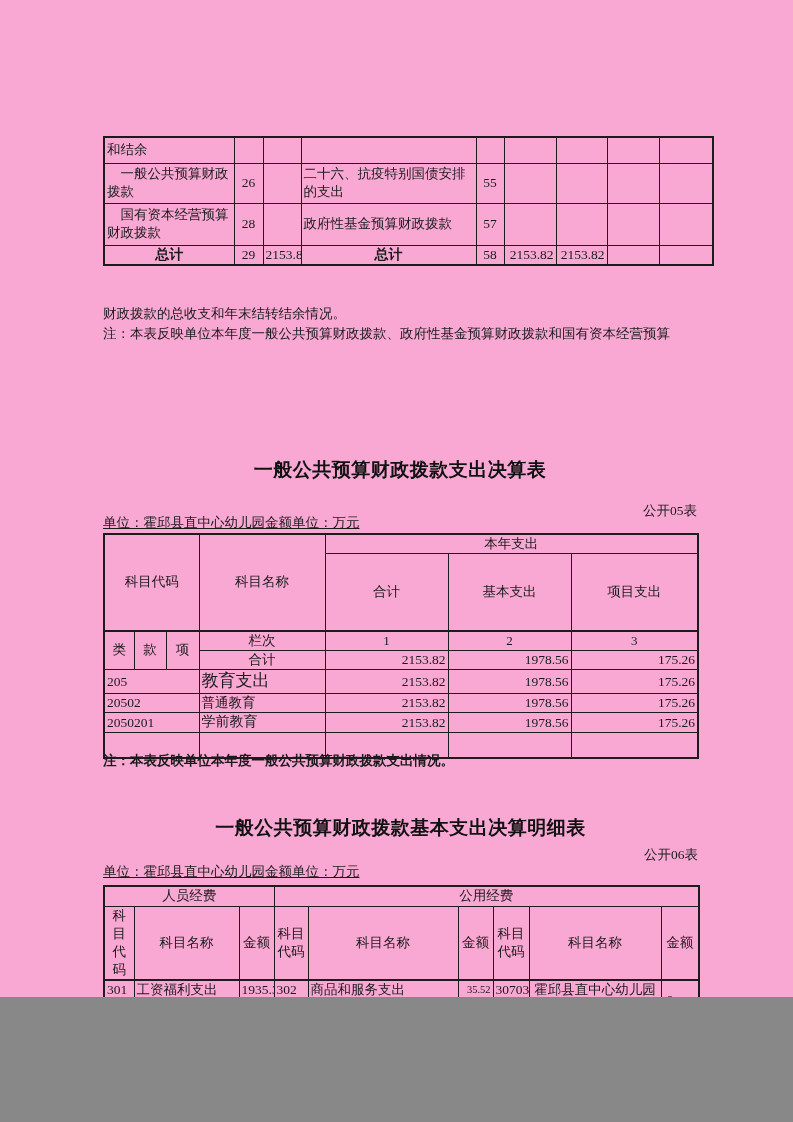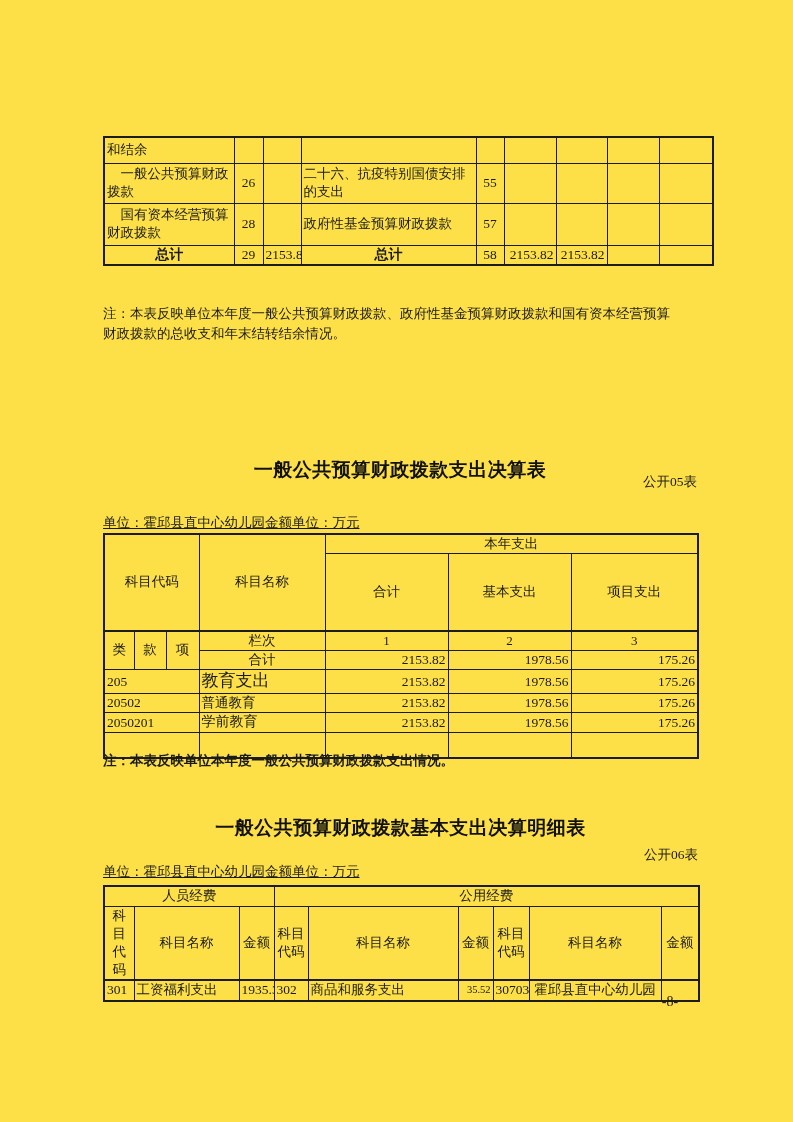--- a/index.html
+++ b/index.html
@@ -1,18 +1,18 @@
 <!DOCTYPE html>
 <html><head>
 <meta charset="utf-8">
 <style>
   * { margin:0; padding:0; box-sizing:border-box; }
   html,body { background:#888; }
   .doc {
-    position:relative; width:793px; height:1122px; background:#fde047;
+    position:relative; width:793px; height:997px; background:#f9a8d4;
     font-family:"Liberation Serif","DejaVu Serif",serif; color:#1a1a1a;
     margin:0 auto; overflow:hidden;
   }
   table.grid { border-collapse:collapse; table-layout:fixed; position:absolute; border:2px solid #1c1c1c; }
   table.grid td {
     border:1px solid #1c1c1c; padding:0 2px; font-size:13.5px; line-height:1.35;
     vertical-align:middle; overflow:hidden; color:#1a1a1a;
   }
   tr.bt2 > td { border-top-width:2px; }
   .ctr { text-align:center; }
@@ -96,27 +96,27 @@
       <td class="num">58</td>
       <td class="amtB">2153.82</td>
       <td class="amtB">2153.82</td>
       <td class="amtB"></td>
       <td class="amtB"></td>
     </tr>
   </tbody>
     </table>
 
   <div class="note" style="left:103px; top:304px; width:615px;">
+    <div>财政拨款的总收支和年末结转结余情况。</div>
     <div>注：本表反映单位本年度一般公共预算财政拨款、政府性基金预算财政拨款和国有资本经营预算</div>
-    <div>财政拨款的总收支和年末结转结余情况。</div>
   </div>
 
   <div class="title" style="left:103px; top:457px; width:594px;">一般公共预算财政拨款支出决算表</div>
 
-  <div class="meta rt" style="left:103px; top:473px; width:594px; text-align:right;">公开05表</div>
+  <div class="meta rt" style="left:103px; top:502px; width:594px; text-align:right;">公开05表</div>
 
   <div class="meta meta-split" style="left:103px; top:514px; width:594px;">
     <span>单位：霍邱县直中心幼儿园</span>
     <span>金额单位：万元</span>
   </div>
 
   <table class="grid" style="left:103px; top:533px; width:594px;">
     <colgroup>
       <col style="width:30px">
         <col style="width:32px">

